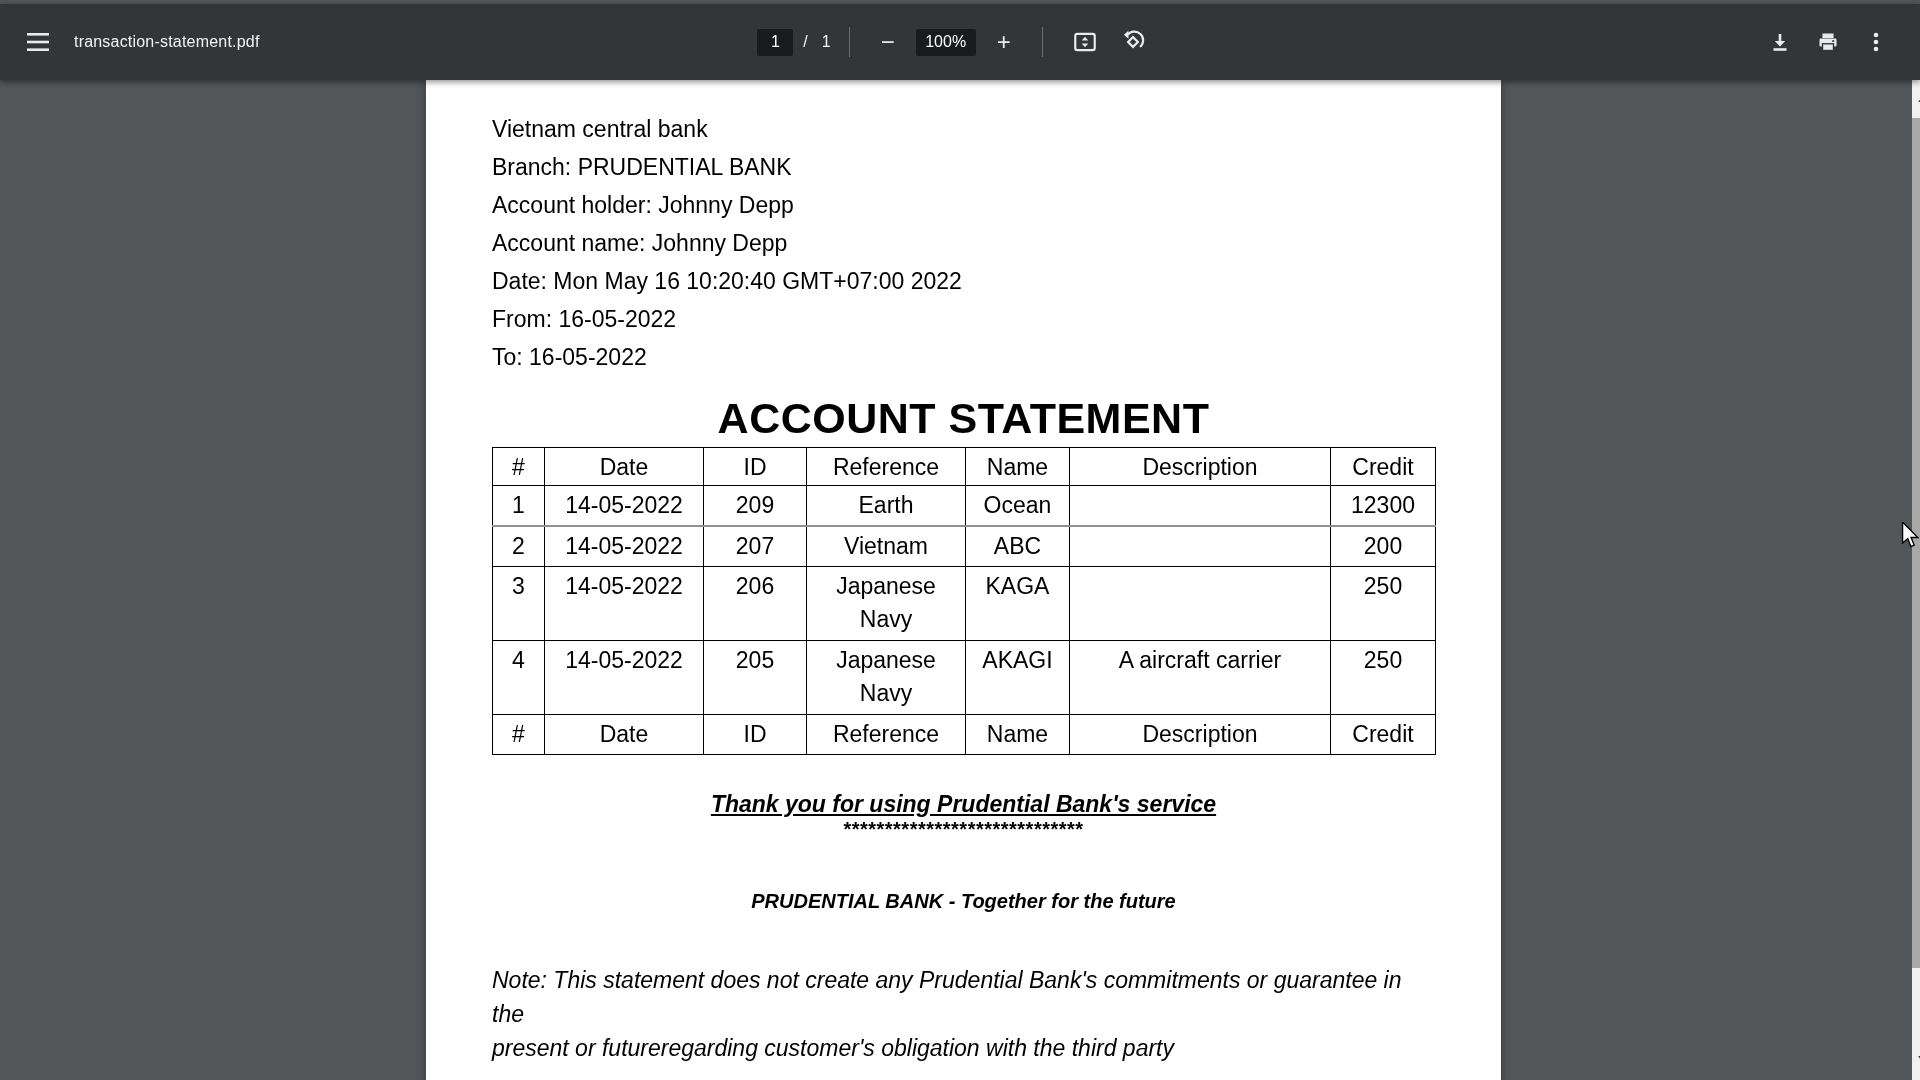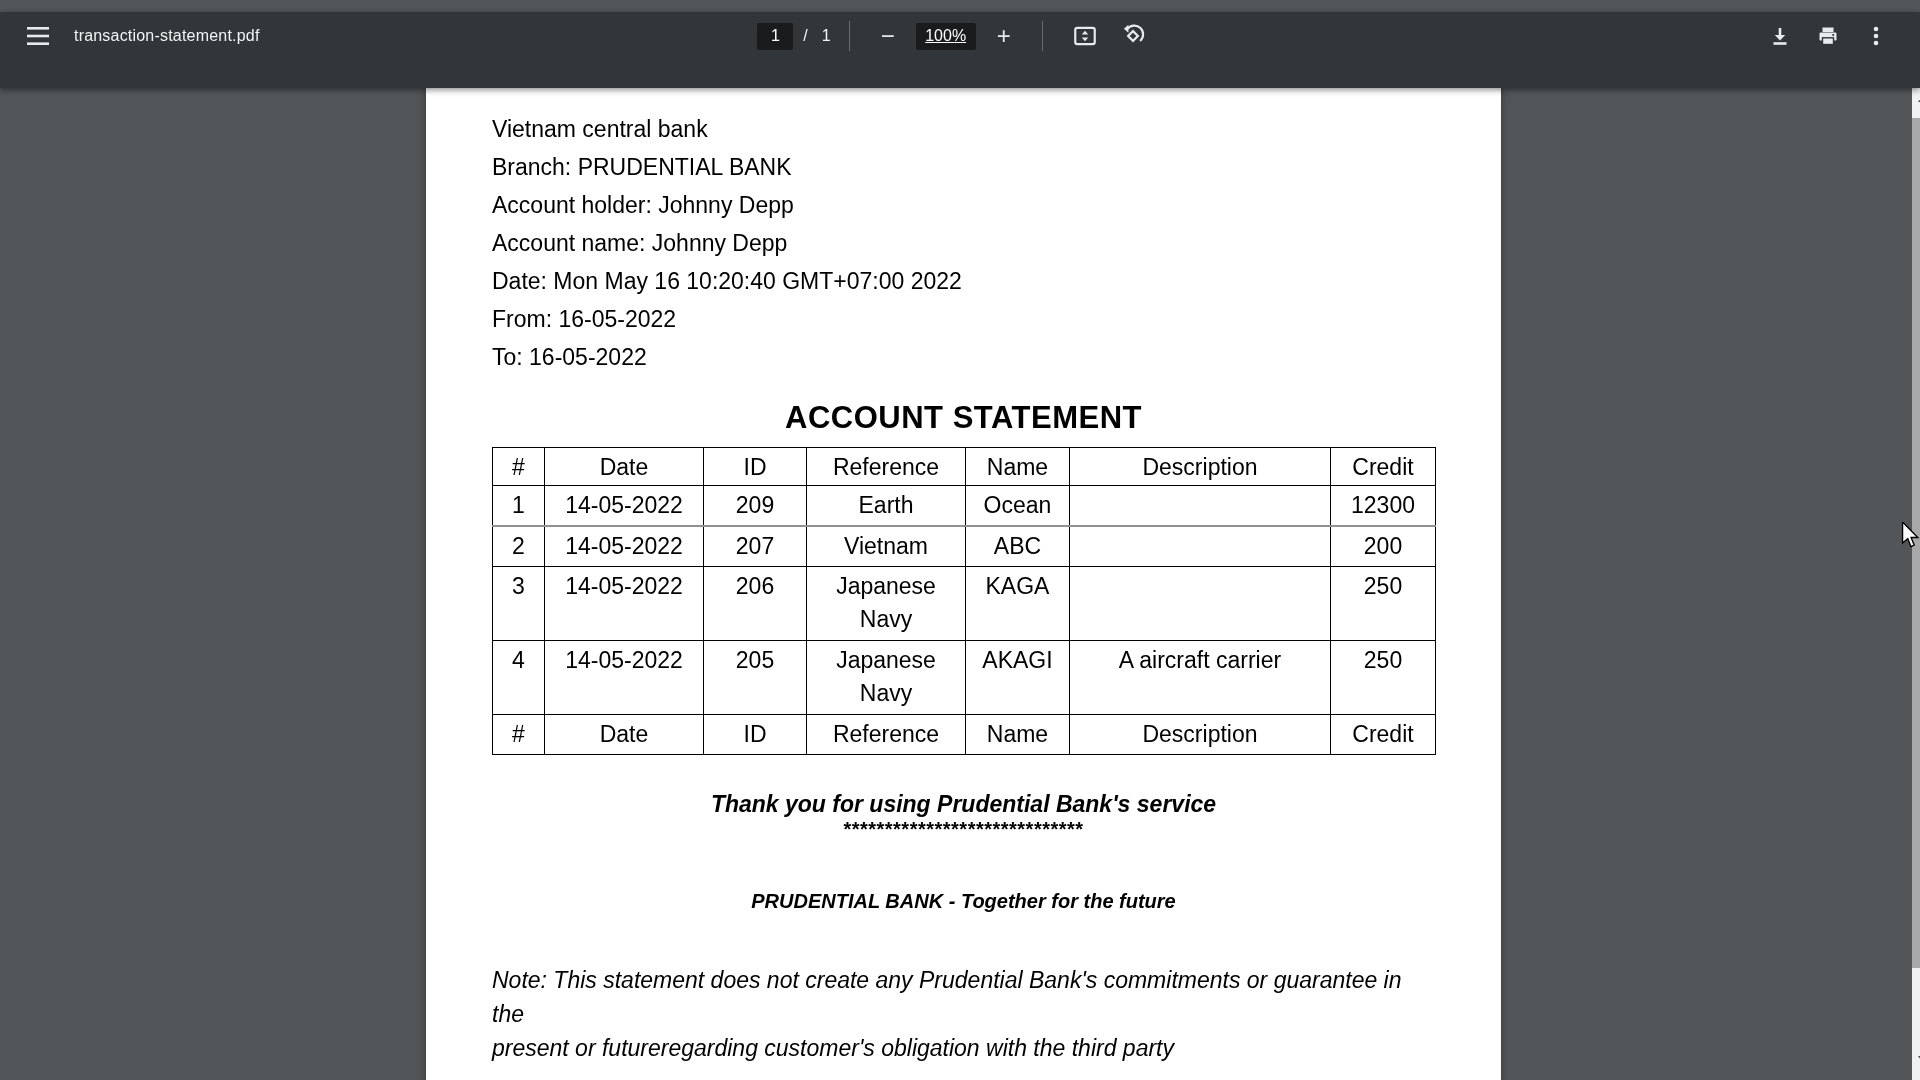--- a/index.html
+++ b/index.html
@@ -6,23 +6,23 @@
   html, body { margin: 0; padding: 0; }
   body {
     width: 1920px; height: 1080px; overflow: hidden;
     background: #525659;
     font-family: "Liberation Sans", sans-serif;
     position: relative;
   }
 
   
   .toolbar {
-    position: absolute; top: 12px; left: 0; width: 1920px; height: 76px;
+    position: absolute; top: 4px; left: 0; width: 1920px; height: 76px;
     background: #323639; color: #f1f3f4;
-    display: flex; align-items: flex-start;
+    display: flex; align-items: center;
     box-shadow: 0 2px 6px rgba(0,0,0,.45);
     z-index: 20;
   }
   .tb-left { flex: 1; display: flex; align-items: center; padding-left: 14px; }
   .tb-center { display: flex; align-items: center; }
   .tb-right { flex: 1; display: flex; align-items: center; justify-content: flex-end; padding-right: 20px; }
   .icon-btn {
     width: 48px; height: 48px; border-radius: 50%;
     display: flex; align-items: center; justify-content: center;
     cursor: pointer; flex: none;
@@ -33,34 +33,34 @@
     width: 36px; height: 27px; border: none; border-radius: 2px;
     background: rgba(0,0,0,.5); color: #fff; text-align: center;
     font-size: 16px; font-family: "Liberation Sans", sans-serif; outline: none;
   }
   .page-count { font-size: 16px; margin-left: 10px; display: flex; gap: 14px; }
   .tb-sep { width: 1px; height: 30px; background: rgba(255,255,255,.28); margin: 0 18px; }
   .zoom-glyph { font-size: 24px; color: #e8eaed; width: 40px; text-align: center; cursor: pointer; line-height: 1; }
   .zoom-box {
     min-width: 60px; height: 27px; border-radius: 2px; background: rgba(0,0,0,.5);
     color: #fff; font-size: 16px; display: flex; align-items: center; justify-content: center;
-    margin: 0 8px; padding: 0 8px; text-decoration: underline;
+    margin: 0 8px; padding: 0 8px;
   }
 
   
   .viewer { position: absolute; top: 76px; left: 16px; width: 1920px; height: 1004px; background: #525659; }
 
   .pdf-page {
     position: absolute; left: 410px; top: 3px; width: 1075px; height: 1560px;
     background: #ffffff; box-shadow: 0 2px 8px rgba(0,0,0,.35);
     padding: 31px 66px 0 66px; color: #000;
   }
   .hdr-line { font-size: 23px; line-height: 38px; white-space: nowrap; }
   .doc-heading {
-    font-size: 31px; font-weight: bold; text-align: center;
+    font-size: 43px; font-weight: bold; text-align: center;
     line-height: 52px; margin-top: 16px; letter-spacing: .5px;
   }
 
   table.stmt {
     border-collapse: collapse; table-layout: fixed; width: 943px;
     margin-top: 3px; font-size: 23px;
   }
   table.stmt th, table.stmt td {
     border: 1px solid #000; font-weight: normal;
     text-align: center; vertical-align: top;
@@ -69,21 +69,21 @@
   }
   tr.h-row  { height: 38px; }
   tr.r-1    { height: 40px; }
   tr.r-2    { height: 41px; }
   tr.r-3    { height: 74px; }
   tr.r-4    { height: 74px; }
   tr.f-row  { height: 40px; }
   tr.gray-top td { border-top: 2px solid #919191; }
   td.num { text-align: right; padding-right: 14px; }
 
-  .thanks  { text-align: center; font-weight: bold; font-style: italic; font-size: 23px; margin-top: 36px; }
+  .thanks  { text-align: center; font-weight: bold; font-style: italic; font-size: 23px; margin-top: 36px; text-decoration: underline; }
   .stars   { text-align: center; font-weight: bold; font-size: 20px; line-height: 22px; letter-spacing: .5px; }
   .slogan  { text-align: center; font-weight: bold; font-style: italic; font-size: 20px; margin-top: 50px; }
   .note    { font-style: italic; font-size: 23px; line-height: 34px; margin-top: 50px; }
 
   
   .scrollbar { position: absolute; right: 0; top: 0; width: 24px; height: 1004px; background: #f1f1f1; z-index: 15; }
   .sb-btn { position: absolute; left: 0; width: 24px; height: 42px; display: flex; align-items: center; justify-content: center; }
   .sb-up { top: 0; } .sb-down { bottom: 0; }
   .sb-thumb { position: absolute; left: 0; top: 42px; width: 24px; height: 850px; background: #a8a8a8; }
 

